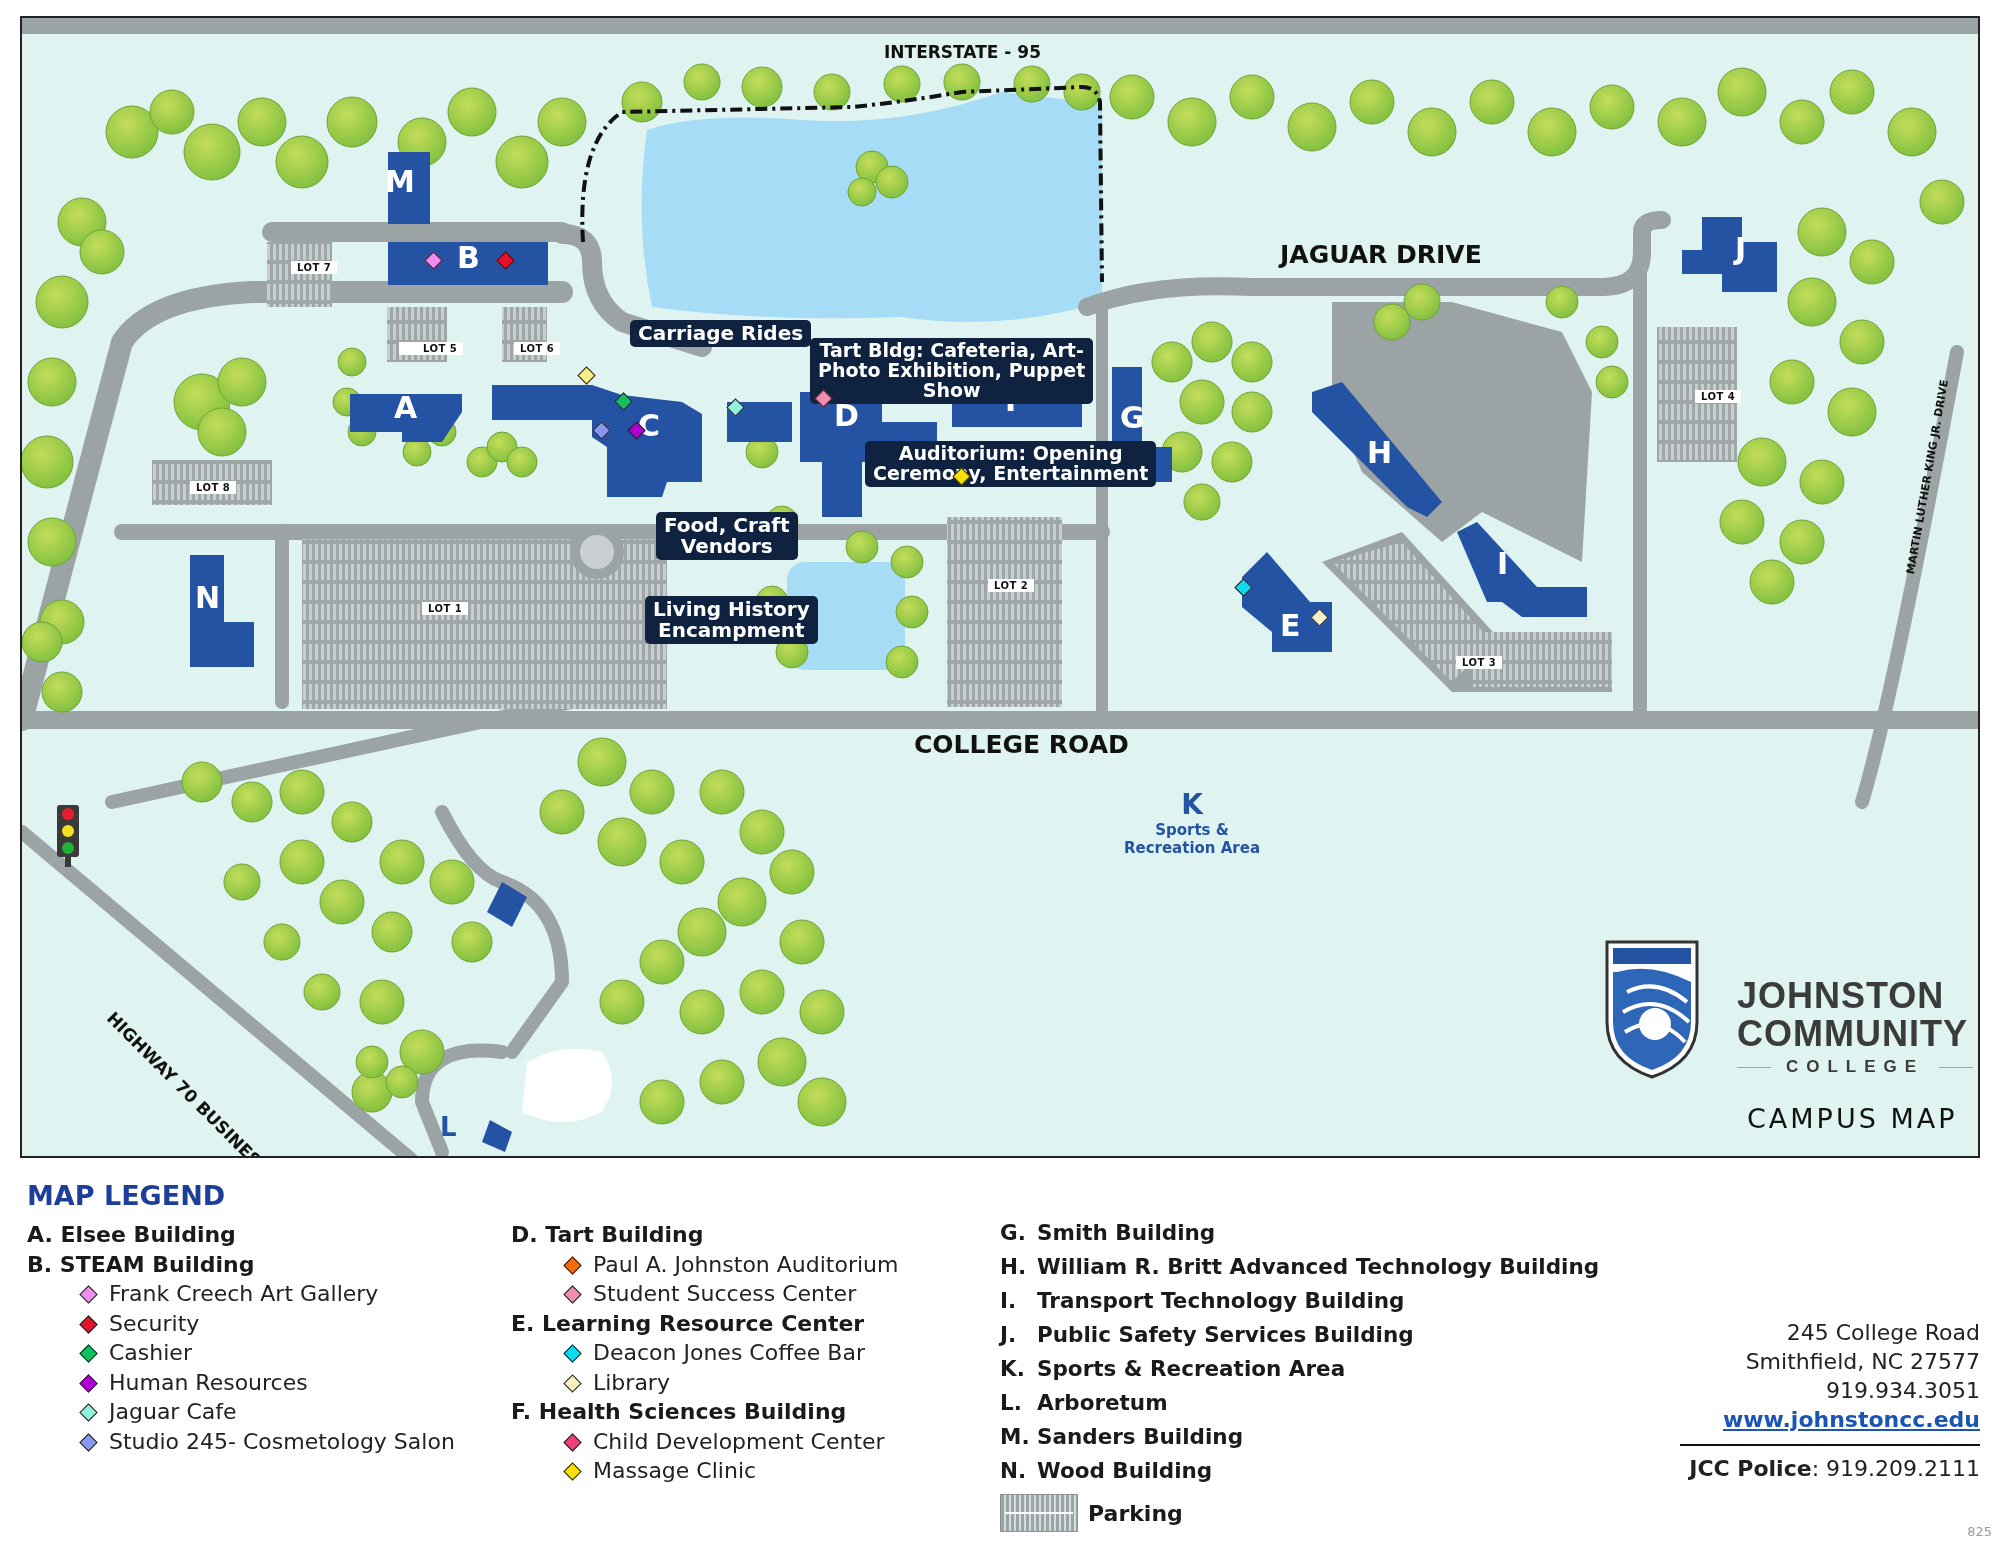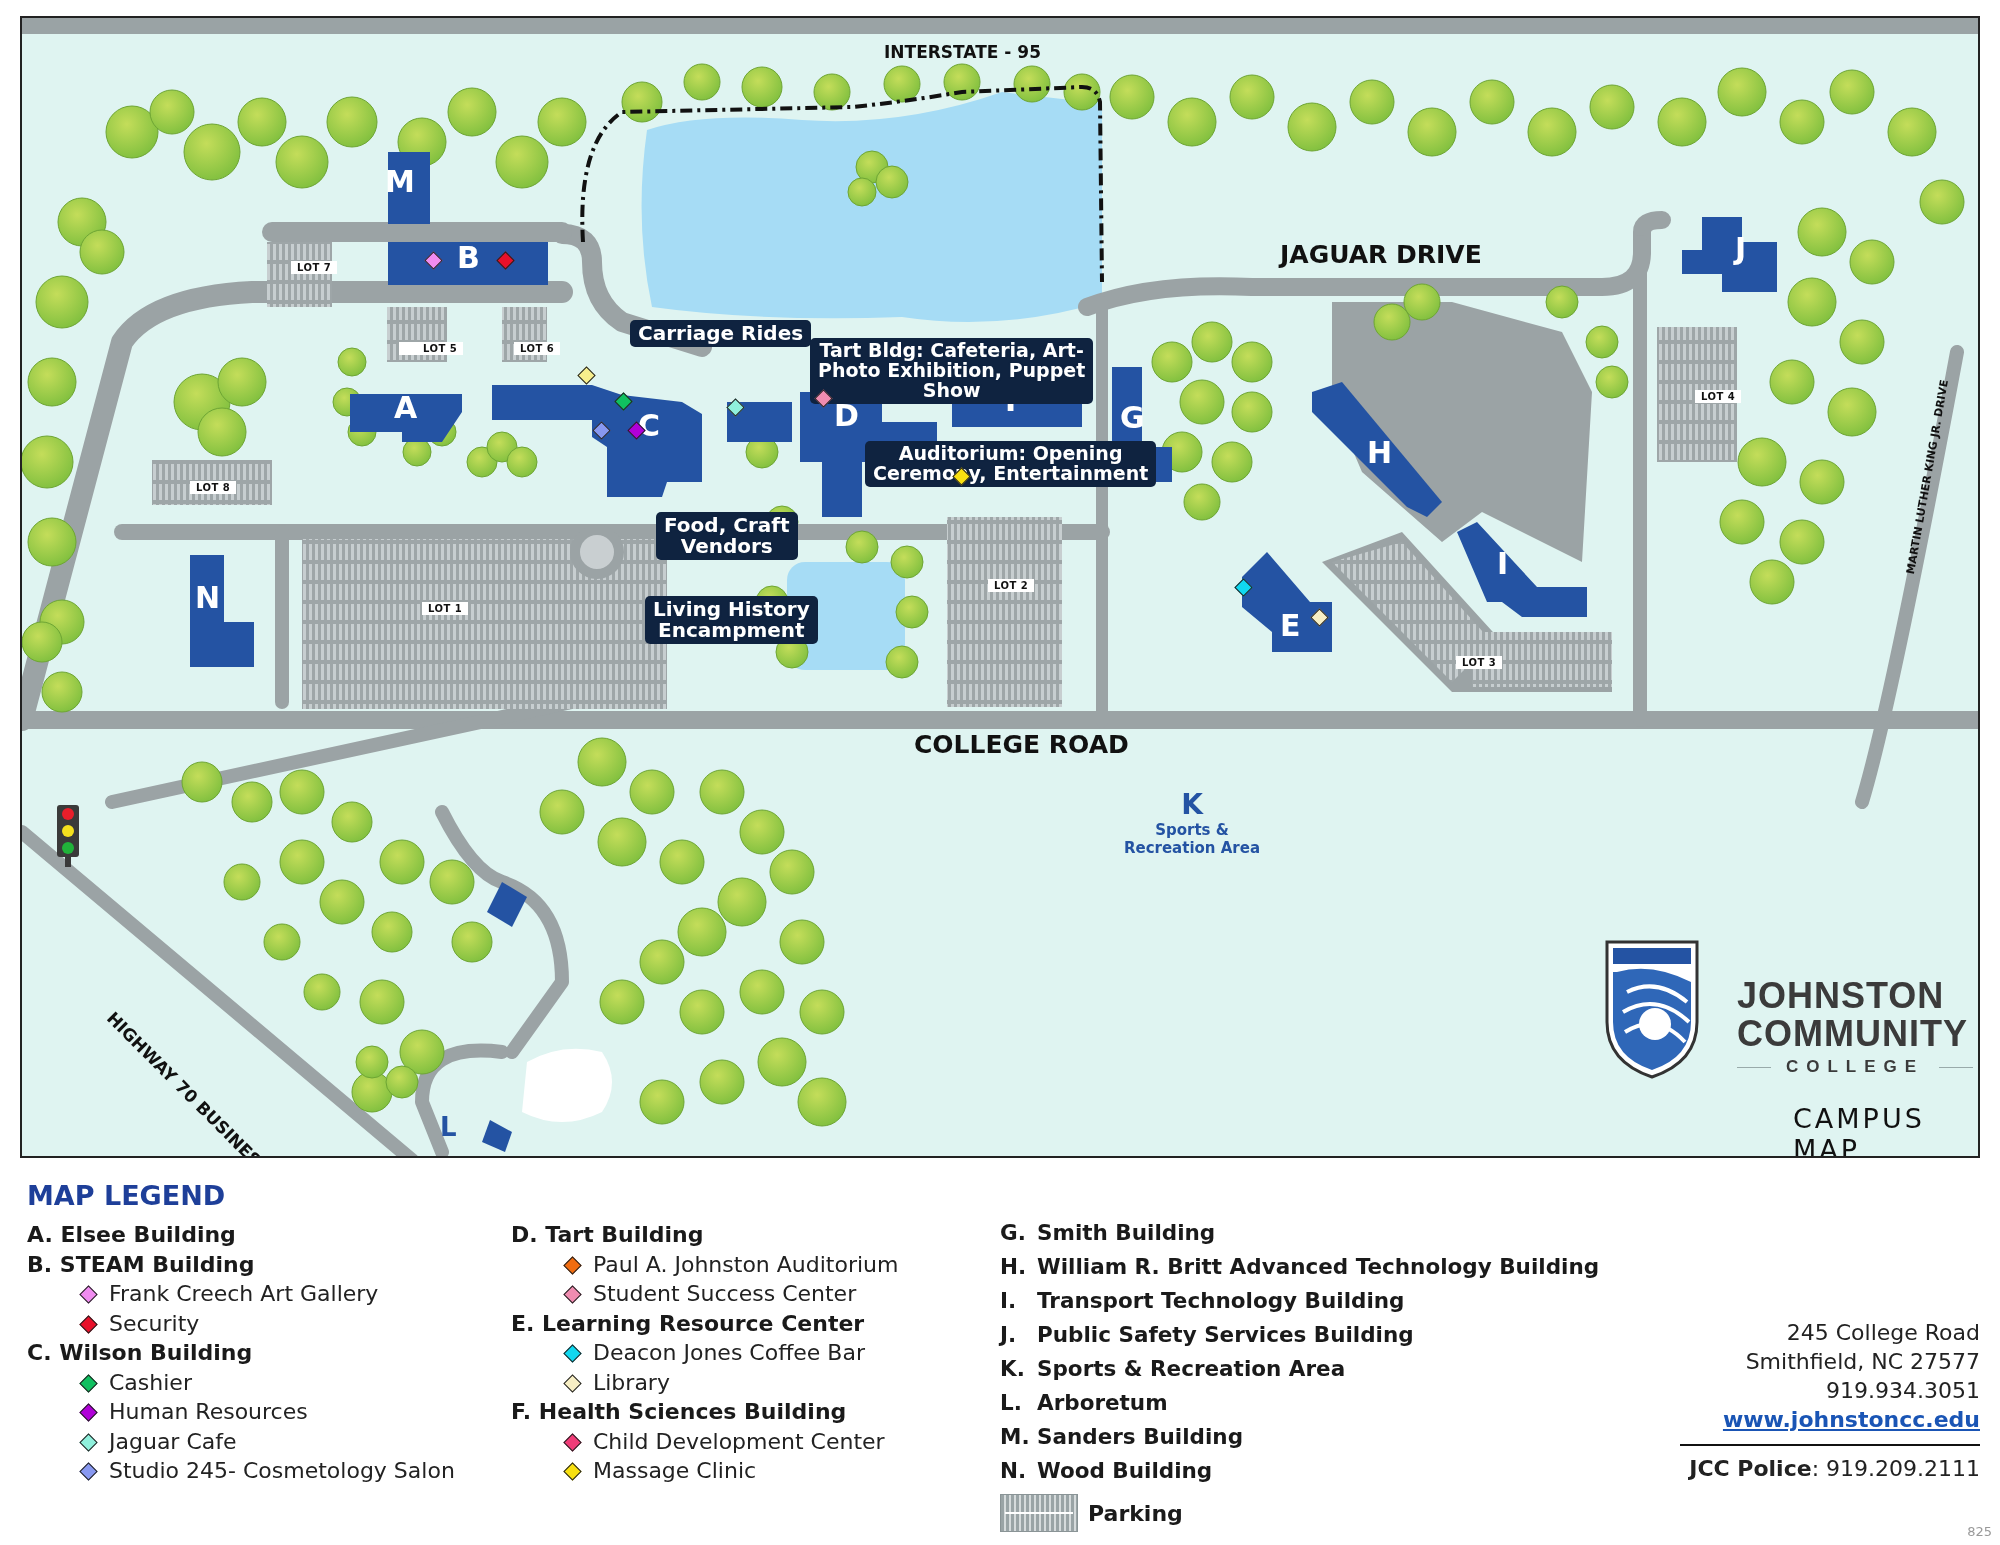--- a/index.html
+++ b/index.html
@@ -12,21 +12,21 @@
   .lot-tag { position:absolute; background:#fff; color:#111; font-weight:bold; font-size:10px; padding:1px 6px; font-family:"DejaVu Sans", sans-serif; letter-spacing:0.5px; }
   .poi { position:absolute; width:11px; height:11px; transform:rotate(45deg); border:1px solid #222; }
   #logo { position:absolute; left:1585px; top:935px; width:370px; height:200px; }
   #logo .name1, #logo .name2 { position:absolute; left:130px; font-family:"Liberation Sans", sans-serif; font-weight:bold; color:#3b3b3b; font-size:36px; letter-spacing:1px; }
   #logo .name1 { top:22px; }
   #logo .name2 { top:60px; }
   #logo .college { position:absolute; left:130px; top:104px; width:236px; text-align:center; font-family:"Liberation Sans", sans-serif; font-weight:bold; color:#3b3b3b; font-size:17px; letter-spacing:8px; }
   #logo .college:before, #logo .college:after { content:""; position:absolute; top:10px; width:34px; height:1px; background:#9aa; }
   #logo .college:before { left:0; }
   #logo .college:after { right:0; }
-  #logo .campus-map { position:absolute; left:140px; top:150px; font-family:"DejaVu Sans", sans-serif; color:#111; font-size:27px; letter-spacing:3px;margin-left:46px; }
+  #logo .campus-map { position:absolute; left:140px; top:150px; font-family:"DejaVu Sans", sans-serif; color:#111; font-size:27px; letter-spacing:3px; }
   #legend-title { position:absolute; left:27px; top:1180px; font-size:27px; font-weight:bold; color:#1e3f99; font-family:"DejaVu Sans", sans-serif; }
   .legend-col { position:absolute; font-family:"DejaVu Sans", sans-serif; color:#1a1a1a; }
   .legend-head { font-weight:bold; font-size:22px; line-height:29.5px; white-space:nowrap; }
   .legend-sub { font-size:22px; line-height:29.5px; padding-left:48px; position:relative; white-space:nowrap; color:#222; }
   .legend-sub .dia { position:absolute; left:55px; top:9px; width:11px; height:11px; transform:rotate(45deg); border:1px solid #222; }
   .legend-sub .txt { padding-left:34px; }
   .legend-col3 .row { font-weight:bold; font-size:21.5px; line-height:34px; white-space:nowrap; display:flex; }
   .legend-col3 .row .ltr { width:37px; }
   .parking-row { display:flex; align-items:center; margin-top:6px; font-weight:bold; font-size:22px; }
   .parking-swatch { width:76px; height:36px; background:repeating-linear-gradient(90deg,#9aa4a6 0 3px,#d6dbdc 3px 5px); border:1px solid #8a9496; margin-right:10px; position:relative; }
@@ -335,21 +335,20 @@
   </div>
 </div>
 
 <div id="legend-title">MAP LEGEND</div>
 
 <div class="legend-col" style="left:27px; top:1220px;">
   <div class="legend-head">A. Elsee Building</div>
   <div class="legend-head">B. STEAM Building</div>
   <div class="legend-sub"><span class="dia" style="background:#f08cf0;"></span><span class="txt">Frank Creech Art Gallery</span></div>
   <div class="legend-sub"><span class="dia" style="background:#e8102a;"></span><span class="txt">Security</span></div>
-  <div class="legend-head">C. Wilson Building</div>
   <div class="legend-sub"><span class="dia" style="background:#10c060;"></span><span class="txt">Cashier</span></div>
   <div class="legend-sub"><span class="dia" style="background:#b000d8;"></span><span class="txt">Human Resources</span></div>
   <div class="legend-sub"><span class="dia" style="background:#8ff0dc;"></span><span class="txt">Jaguar Cafe</span></div>
   <div class="legend-sub"><span class="dia" style="background:#8898f0;"></span><span class="txt">Studio 245- Cosmetology Salon</span></div>
 </div>
 
 <div class="legend-col" style="left:511px; top:1220px;">
   <div class="legend-head">D. Tart Building</div>
   <div class="legend-sub"><span class="dia" style="background:#f06c10;"></span><span class="txt">Paul A. Johnston Auditorium</span></div>
   <div class="legend-sub"><span class="dia" style="background:#f08cb0;"></span><span class="txt">Student Success Center</span></div>

